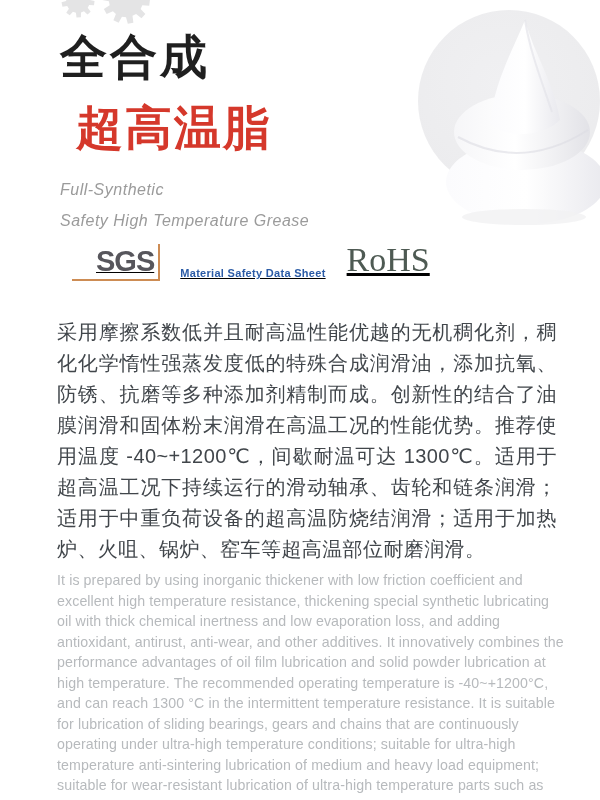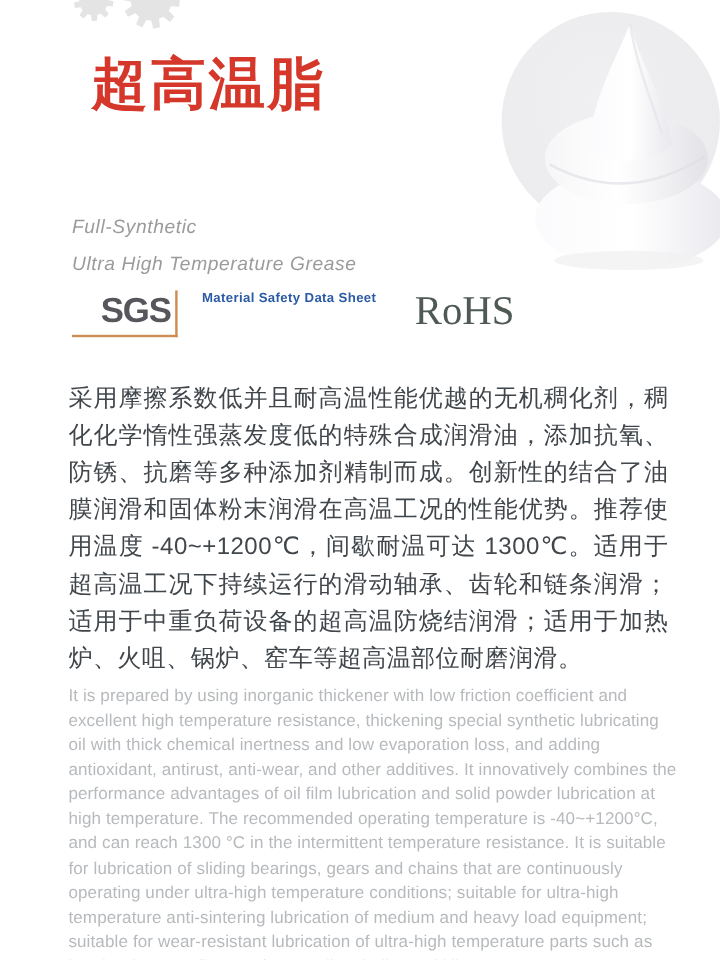--- a/index.html
+++ b/index.html
@@ -22,28 +22,28 @@
   .dollop{position:absolute;left:20px;top:2px;width:170px;height:215px;}
 
   
   .titles{position:absolute;left:60px;top:28px;}
   .title-cn{font-size:47px;line-height:58px;font-weight:600;color:var(--title,#1f1f1f);letter-spacing:3px;margin:0;}
   .title-red{font-size:47px;line-height:52px;font-weight:800;color:var(--accent-red,#d5382b);letter-spacing:2px;margin:16px;}
   .subtitle{position:absolute;left:60px;top:174px;font-size:16px;line-height:31px;font-style:italic;
     color:#9b9b9b;letter-spacing:0.5px;}
 
   
-  .cert-row{position:absolute;left:60px;top:242px;display:flex;}
+  .cert-row{position:absolute;left:72px;top:242px;display:flex;align-items:flex-end;text-decoration:underline;}
   .sgs-logo{padding:2px 4px 3px 24px;border-bottom:2px solid var(--sgs-line-orange,#cd8c54);
     border-right:2px solid var(--sgs-line-orange,#cd8c54);}
   .sgs-text{font-size:29px;font-weight:700;color:var(--sgs-gray,#57565c);letter-spacing:-1px;line-height:30px;}
   .msds-logo{margin-left:20px;text-align:center;padding-bottom:2px;}
   .msds-text{font-size:31px;font-weight:800;color:var(--msds-blue,#2b5ba6);letter-spacing:0px;line-height:30px;}
   .msds-sub{font-size:11px;font-weight:600;color:var(--msds-blue,#2b5ba6);letter-spacing:0.3px;margin-top:1px;}
-  .rohs-logo{margin-left:32px;font-family:"Liberation Serif","DejaVu Serif",serif;
+  .rohs-logo{margin-left:21px;font-family:"Liberation Serif","DejaVu Serif",serif;
     font-size:34px;color:var(--rohs-green-gray,#4e5a53);line-height:36px;padding-bottom:3px;}
 
   
   .desc-cn{position:absolute;left:57px;top:297px;width:500px;
     font-size:20px;line-height:31px;font-weight:400;color:var(--body-cn,#41464b);
     text-align:justify;text-justify:inter-ideograph;letter-spacing:0.4px;}
   .desc-en{position:absolute;left:57px;top:556px;width:508px;
     font-size:14.2px;line-height:20.5px;color:var(--body-en,#b7babd);letter-spacing:0.1px;}
 </style>
 </head>
@@ -84,25 +84,26 @@
     <ellipse cx="84" cy="120" rx="68" ry="38" fill="url(#dg1)"></ellipse>
     <path d="M20,125 Q84,160 150,118" fill="none" stroke="#dcdce2" stroke-width="2" opacity="0.6"></path>
 
     <path d="M52,112 C56,70 74,40 87,8 C96,42 116,70 122,108 C104,126 68,126 52,112 Z" fill="url(#dg2)"></path>
     <path d="M87,8 C92,40 104,70 114,100" fill="none" stroke="#e4e4ea" stroke-width="2" opacity="0.7"></path>
     <ellipse cx="86" cy="205" rx="62" ry="8" fill="#f1f1f3" opacity="0.8"></ellipse>
   </svg>
 </div>
 
 <div class="titles">
+  <div class="title-cn">全合成</div>
   <div class="title-red">超高温脂</div>
 </div>
 <div class="subtitle">
   <div>Full-Synthetic</div>
-  <div>Ultra High Temperature Grease</div>
+  <div>Safety High Temperature Grease</div>
 </div>
 
 <div class="cert-row">
   <div class="sgs-logo">
     <span class="sgs-text">SGS</span>
   </div>
   <div class="msds-logo">
     <div class="msds-sub">Material Safety Data Sheet</div>
   </div>
   <div class="rohs-logo">

